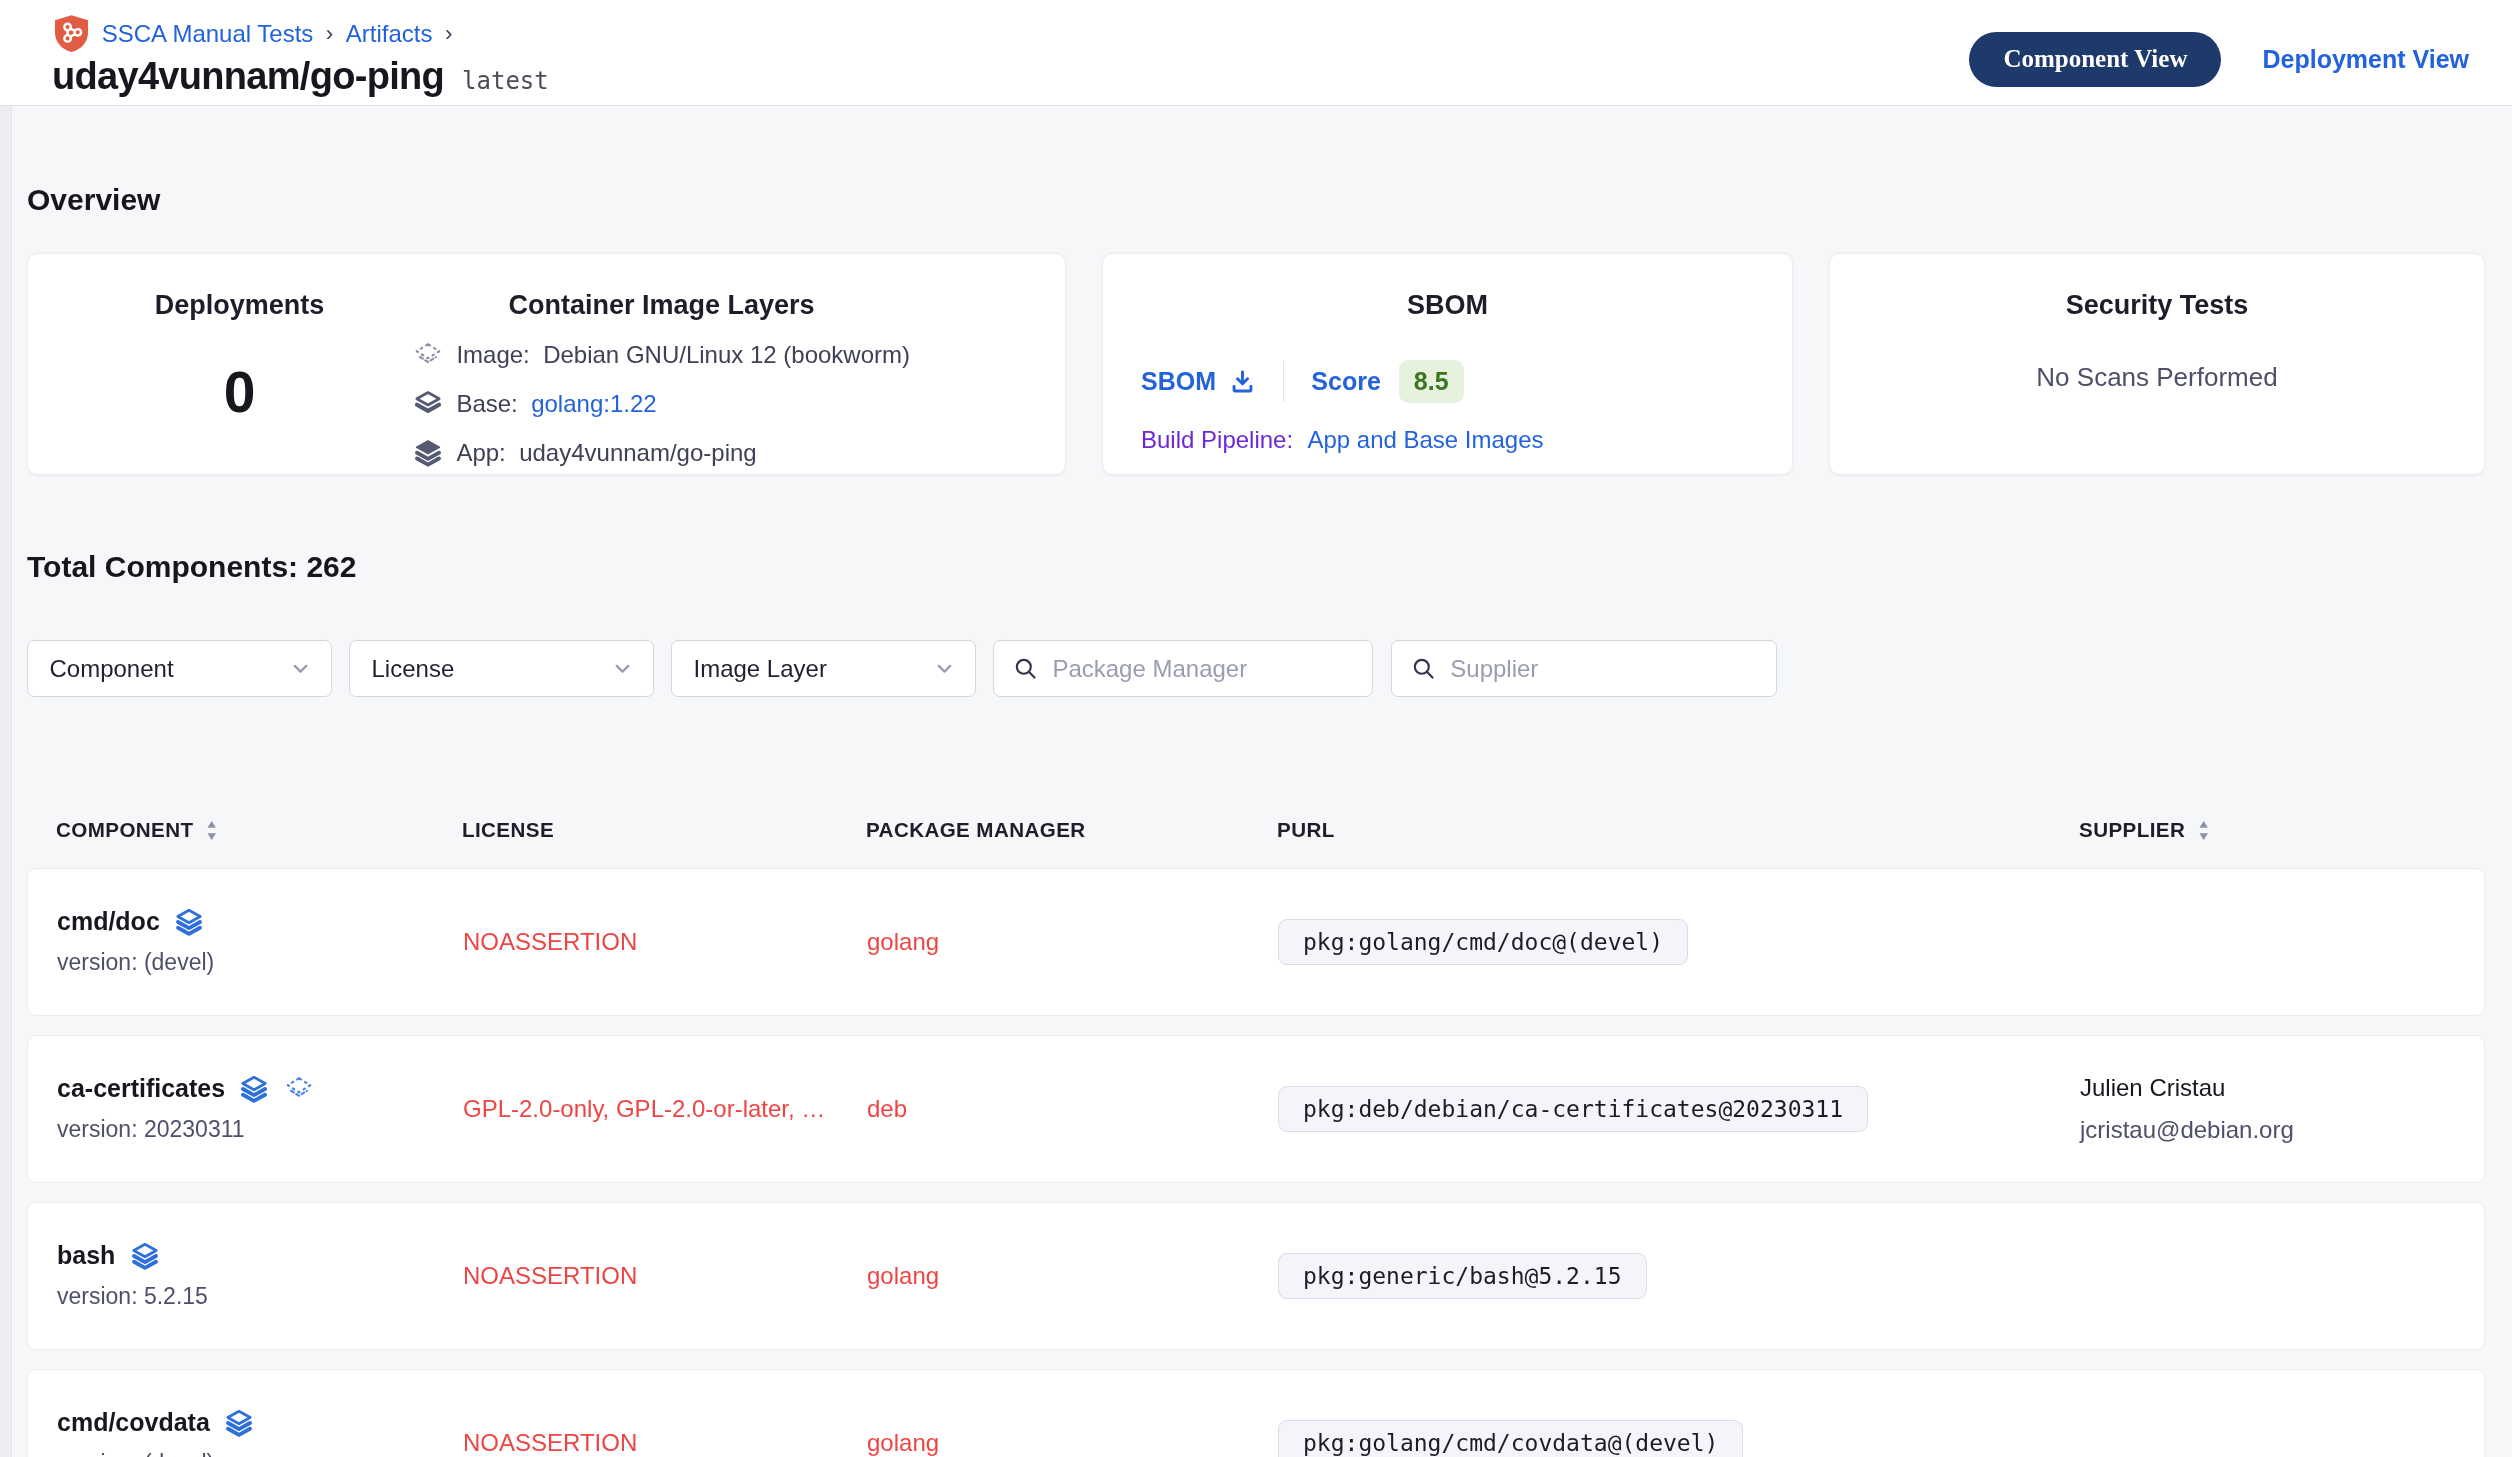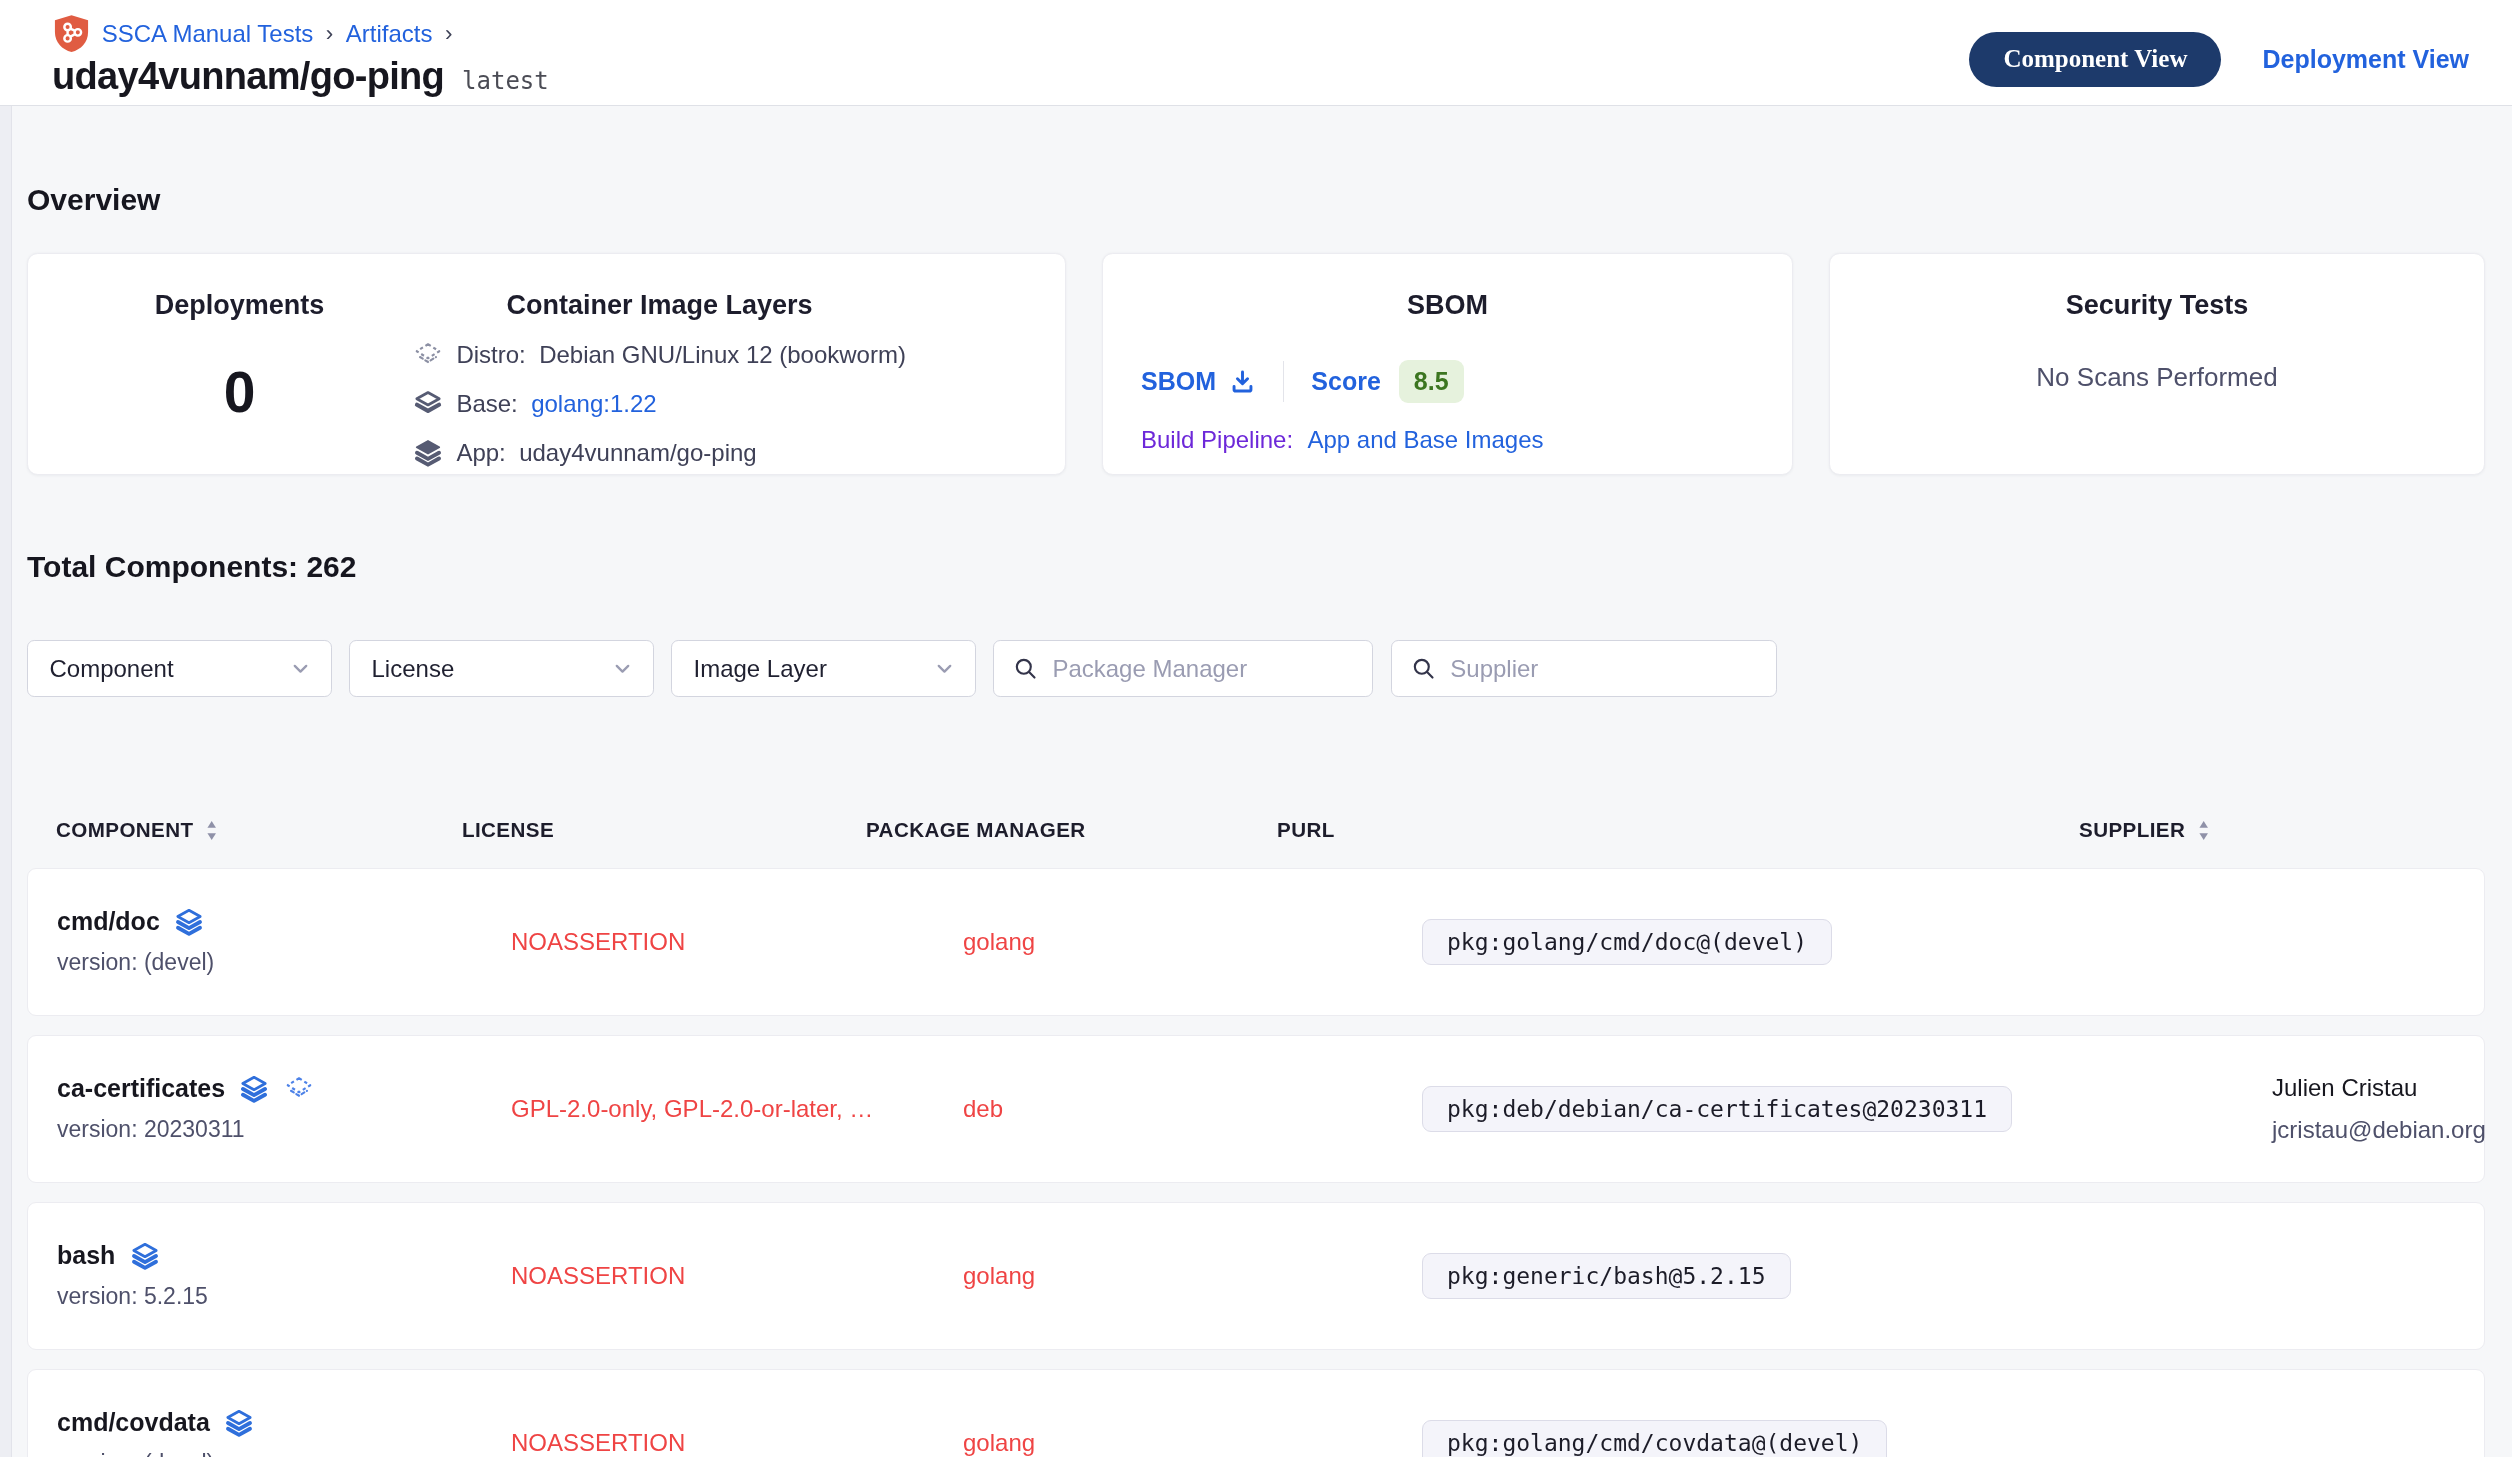--- a/index.html
+++ b/index.html
@@ -87,21 +87,21 @@
   .searchbox input::placeholder { color: #9a9cb2; }
 
   
   .grid-cols { display: grid; grid-template-columns: 406px 404px 411px 802px 1fr; align-items: center; padding: 0 29px; }
   .table-head { margin-top: 115px; height: 36px; }
   .th { display: flex; align-items: center; gap: 11.6px; font-size: 20.6px; font-weight: 700; letter-spacing: 0.4px; color: #1d1d2c; }
   .th.sortable { cursor: pointer; }
 
   .row-card {
     background: #fff; border: 0.9px solid #ececf1; border-radius: 9px;
-    height: 148px; margin-top: 19px; cursor: pointer; gap: 48px;
+    height: 148px; margin-top: 19px; cursor: pointer;
   }
   .table-body .row-card:first-child { margin-top: 19.7px; }
   .comp-cell { display: flex; flex-direction: column; gap: 12.5px; }
   .comp-name-row { display: flex; align-items: center; gap: 14.3px; }
   .comp-name { font-size: 25px; font-weight: 700; color: #17171f; }
   .comp-version { font-size: 23px; color: #4e506a; }
   .cell-text { font-size: 24px; color: #ef4444; }
   .license-cell { max-width: 376px; white-space: nowrap; overflow: hidden; text-overflow: ellipsis; }
   .purl-badge {
     display: inline-block; font-family: "DejaVu Sans Mono", monospace; font-size: 23px; color: #1c1c28;
@@ -207,21 +207,21 @@
         <div class="dep-count">0</div>
       </div>
       <div class="ov-col-layers">
         <div class="card-title">Container Image Layers</div>
         <div class="layer-item">
           <span class="icon">
               <svg width="30" height="30" viewBox="0 0 34 34">
                 <use href="#i-layers-distro"></use>
               </svg>
             </span>
-          <span>Distro:</span>
+          <span>Image:</span>
           <span>Debian GNU/Linux 12 (bookworm)</span>
         </div>
         <div class="layer-item">
           <span class="icon">
               <svg width="30" height="30" viewBox="0 0 34 34">
                 <use href="#i-layers-base"></use>
               </svg>
             </span>
           <span>Base:</span>
           <a class="layer-value-link">golang:1.22</a>

